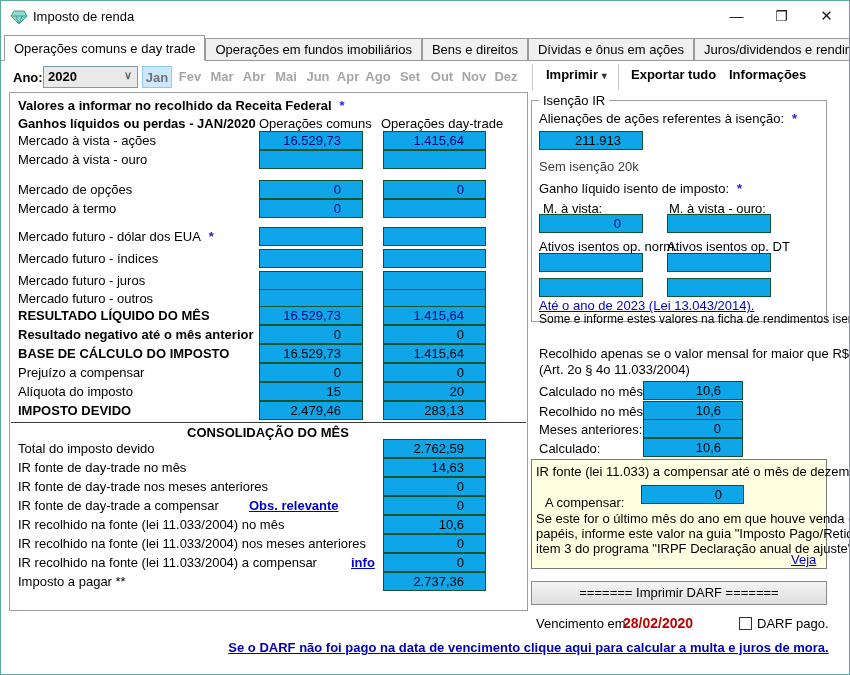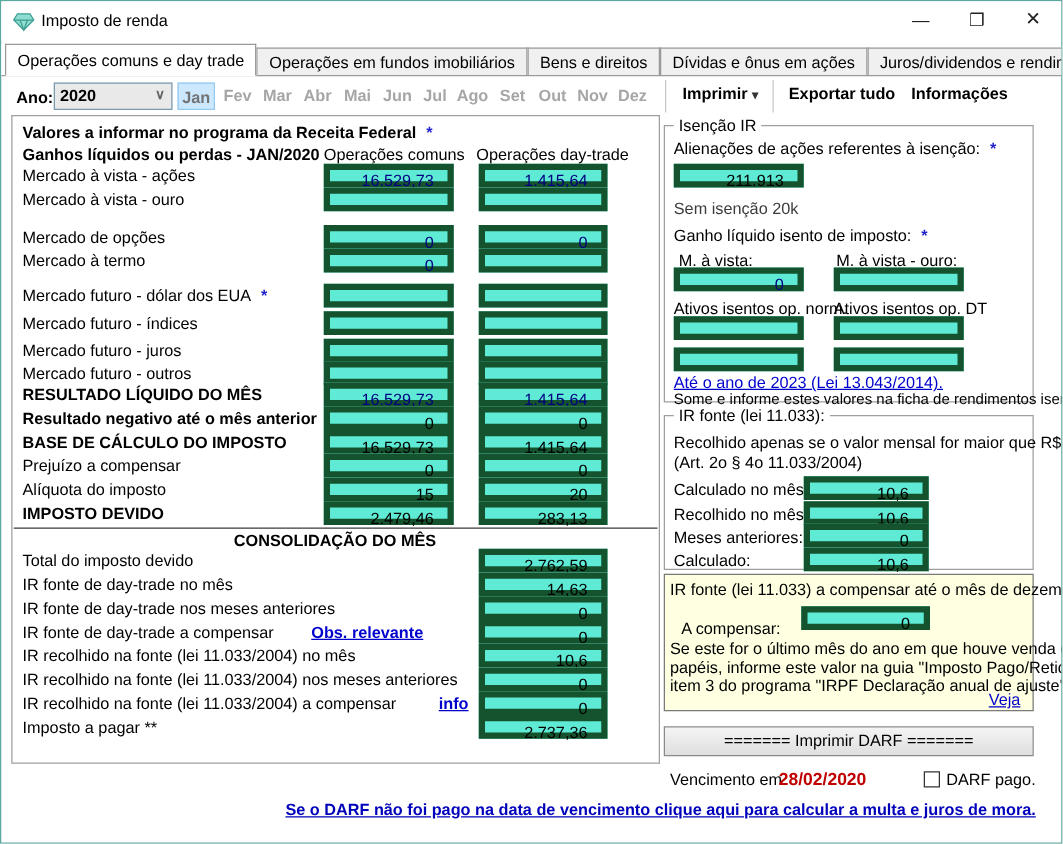--- a/index.html
+++ b/index.html
@@ -21,21 +21,21 @@
   .tab { height:22px; line-height:21px; padding:0 9px; font-size:13px; background:#f0f0f0; border:1px solid #9a9a9a; border-bottom:none; margin-right:0px; white-space:nowrap; }
   .tab.active { height:26px; line-height:25px; background:#fff; position:relative; z-index:2; margin-bottom:-1px; border-bottom:1px solid #fff; }
   
   .combo { position:absolute; left:42px; top:65px; width:95px; height:22px; background:#e9e9e9; border:1px solid #7a9ab0; font-weight:bold; padding:2px 4px; }
   .combo .chev { position:absolute; right:5px; top:2px; color:#666; font-size:11px; }
   .month { position:absolute; top:65px; width:30px; height:22px; line-height:22px; text-align:center; font-weight:bold; color:#a6a6a6; font-size:13px; }
   .month.active { color:#737373; background:#cce8ff; border:1px solid #93c8ef; }
   .tbtn { position:absolute; top:66px; font-weight:bold; font-size:13px; }
   .vsep { position:absolute; top:63px; width:1px; height:26px; background:#c8c8c8; }
   
-  .vbox { position:absolute; height:19px; background:#5eead4; border:5px solid #14532d; font-size:13px; text-align:right; padding-right:11px; line-height:17px; }
+  .vbox { position:absolute; height:19px; background:#0ea5e9; border:1px solid #14532d; font-size:13px; text-align:right; padding-right:21px; line-height:17px; }
   .grp { position:absolute; border:1px solid #9f9f9f; background:#fff; }
   .legend { position:absolute; top:-8px; left:7px; background:#fff; padding:0 4px; font-size:13px; white-space:nowrap; }
   .link { color:#0000cc; text-decoration:underline; cursor:pointer; }
   .blink { color:#0000cc; text-decoration:underline; font-weight:bold; cursor:pointer; }
   .note { position:absolute; background:#ffffe1; border:1px solid #7a7a7a; }
   .bigbtn { position:absolute; background:linear-gradient(#f4f4f4,#dfdfdf); border:1px solid #8a8a8a; text-align:center; font-size:13px; line-height:22px; }
   .chk { position:absolute; width:13px; height:13px; border:1px solid #333; background:#fff; }
   .hline { position:absolute; height:1px; background:#3a3a3a; }
   .footer-link { position:absolute; left:210px; top:639px; width:635px; text-align:center; font-weight:bold; color:#0000bb; text-decoration:underline; font-size:13px; cursor:pointer; }
   .gem { position:absolute; left:9px; top:7px; }
@@ -69,36 +69,36 @@
   <div class="combo">
     <span>2020</span>
     <span class="chev">∨</span>
   </div>
   <div class="month active" style="left:141px;">Jan</div>
   <div class="month" style="left:174px;">Fev</div>
   <div class="month" style="left:206px;">Mar</div>
   <div class="month" style="left:238px;">Abr</div>
   <div class="month" style="left:270px;">Mai</div>
   <div class="month" style="left:302px;">Jun</div>
-  <div class="month" style="left:332px;">Jul</div>
+  <div class="month" style="left:332px;">Apr</div>
   <div class="month" style="left:362px;">Ago</div>
   <div class="month" style="left:394px;">Set</div>
   <div class="month" style="left:426px;">Out</div>
   <div class="month" style="left:458px;">Nov</div>
   <div class="month" style="left:490px;">Dez</div>
 
   <div class="vsep" style="left:531px;"></div>
   <span class="tbtn" style="left:545px;"><span>Imprimir</span> <span style="font-size:10px; color:#333;">▾</span></span>
   <div class="vsep" style="left:617px;"></div>
   <span class="tbtn" style="left:630px;">Exportar tudo</span>
   <span class="tbtn" style="left:728px;">Informações</span>
 
   <div class="grp" style="left:8px; top:91px; width:519px; height:519px;"></div>
 
-  <span class="lbl bold" style="left:17px; top:97px;"><span>Valores a informar no programa da Receita Federal</span><span class="ast">*</span></span>
+  <span class="lbl bold" style="left:17px; top:97px;"><span>Valores a informar no recolhido da Receita Federal</span><span class="ast">*</span></span>
   <span class="lbl bold" style="left:17px; top:115px;">Ganhos líquidos ou perdas - JAN/2020</span>
   <span class="lbl" style="left:258px; top:115px; width:104px; text-align:center;">Operações comuns</span>
   <span class="lbl" style="left:380px; top:115px; width:105px; text-align:right;">Operações day-trade</span>
 
   <span class="lbl" style="left:17px; top:132px;">Mercado à vista - ações</span>
   <div class="vbox navy" style="left:258px; top:130px; width:104px;">16.529,73</div>
   <div class="vbox navy" style="left:382px; top:130px; width:103px;">1.415,64</div>
 
   <span class="lbl" style="left:17px; top:151px;">Mercado à vista - ouro</span>
   <div class="vbox" style="left:258px; top:149px; width:104px;"></div>
@@ -194,23 +194,20 @@
   <div class="vbox" style="left:666px; top:213px; width:104px;"></div>
   <span class="lbl" style="left:538px; top:238px;">Ativos isentos op. norm.</span>
   <span class="lbl" style="left:666px; top:238px;">Ativos isentos op. DT</span>
   <div class="vbox" style="left:538px; top:252px; width:104px;"></div>
   <div class="vbox" style="left:666px; top:252px; width:104px;"></div>
   <div class="vbox" style="left:538px; top:277px; width:104px;"></div>
   <div class="vbox" style="left:666px; top:277px; width:104px;"></div>
   <span class="lbl link" style="left:538px; top:297px;">Até o ano de 2023 (Lei 13.043/2014).</span>
   <span class="lbl" style="left:538px; top:311px; font-size:12px;">Some e informe estes valores na ficha de rendimentos isentos</span>
 
-  <div class="grp" style="left:530px; top:331px; width:296px; height:124px;">
-    <span class="legend">IR fonte (lei 11.033):</span>
-  </div>
   <span class="lbl" style="left:538px; top:345px;">Recolhido apenas se o valor mensal for maior que R$ 1</span>
   <span class="lbl" style="left:538px; top:361px;">(Art. 2o § 4o 11.033/2004)</span>
   <span class="lbl" style="left:538px; top:383px;">Calculado no mês:</span>
   <div class="vbox" style="left:642px; top:380px; width:100px;">10,6</div>
   <span class="lbl" style="left:538px; top:403px;">Recolhido no mês:</span>
   <div class="vbox" style="left:642px; top:400px; width:100px;">10,6</div>
   <span class="lbl" style="left:538px; top:421px;">Meses anteriores:</span>
   <div class="vbox" style="left:642px; top:418px; width:100px;">0</div>
   <span class="lbl" style="left:538px; top:440px;">Calculado:</span>
   <div class="vbox" style="left:642px; top:437px; width:100px;">10,6</div>

